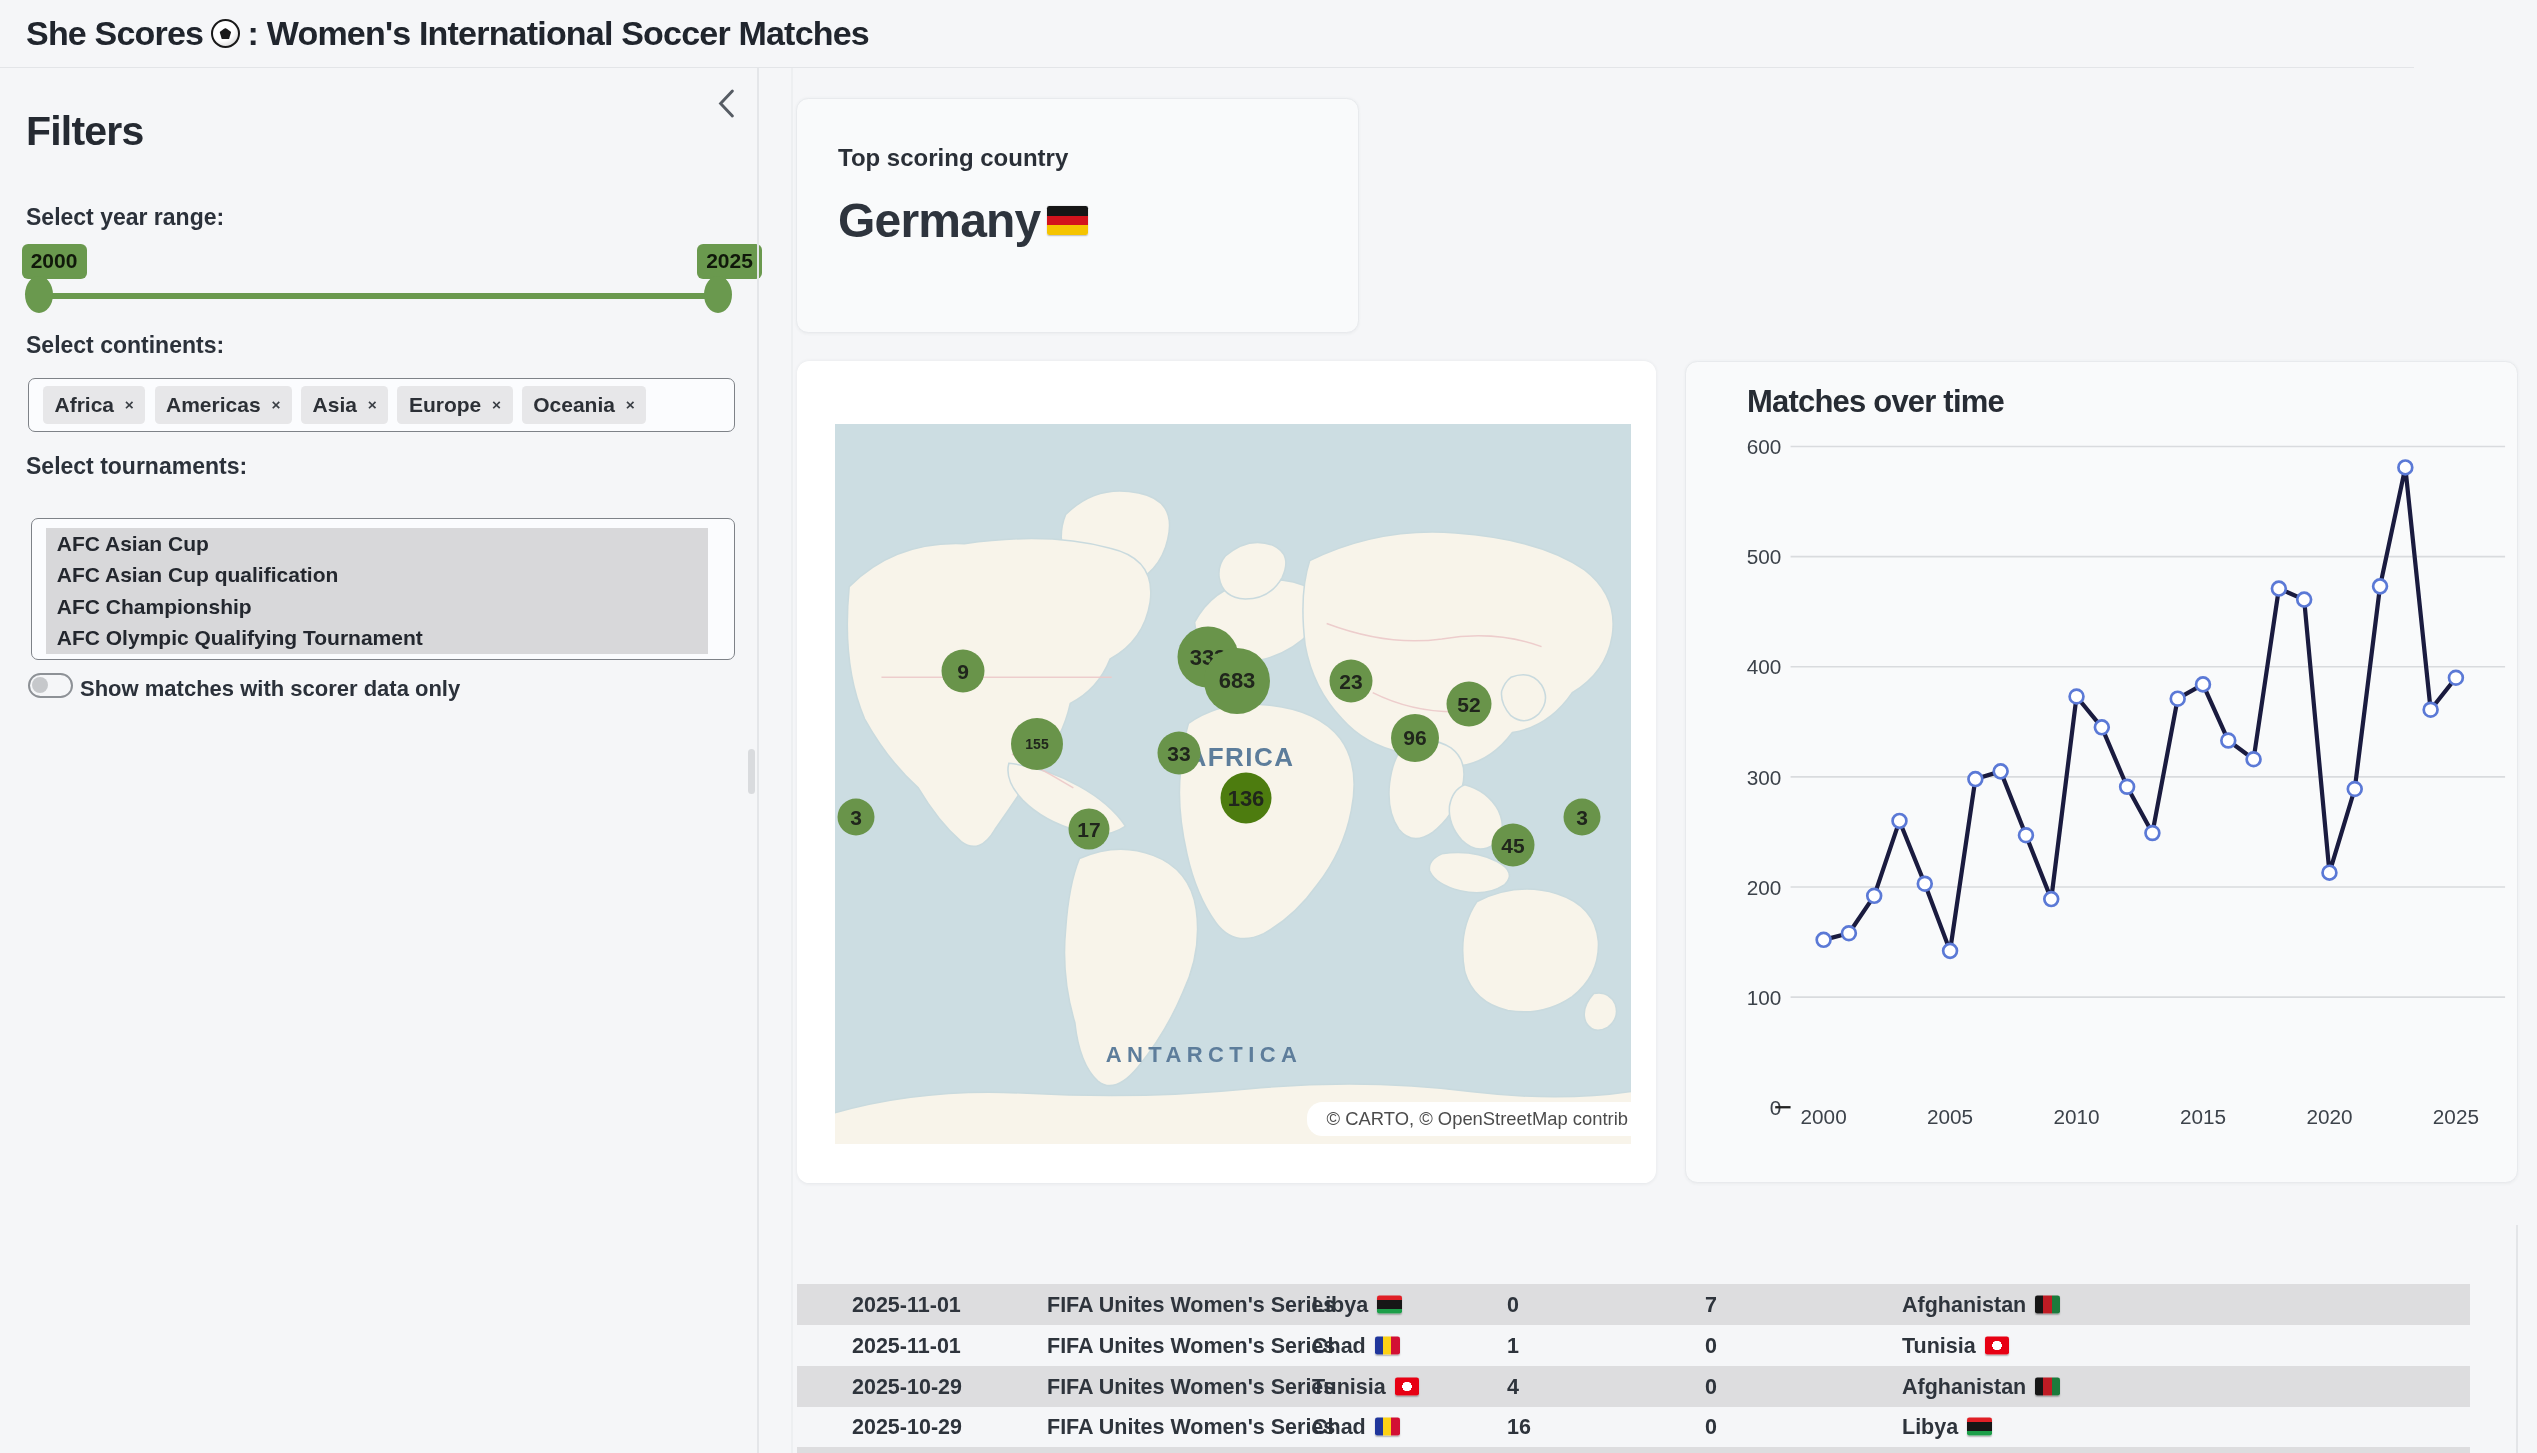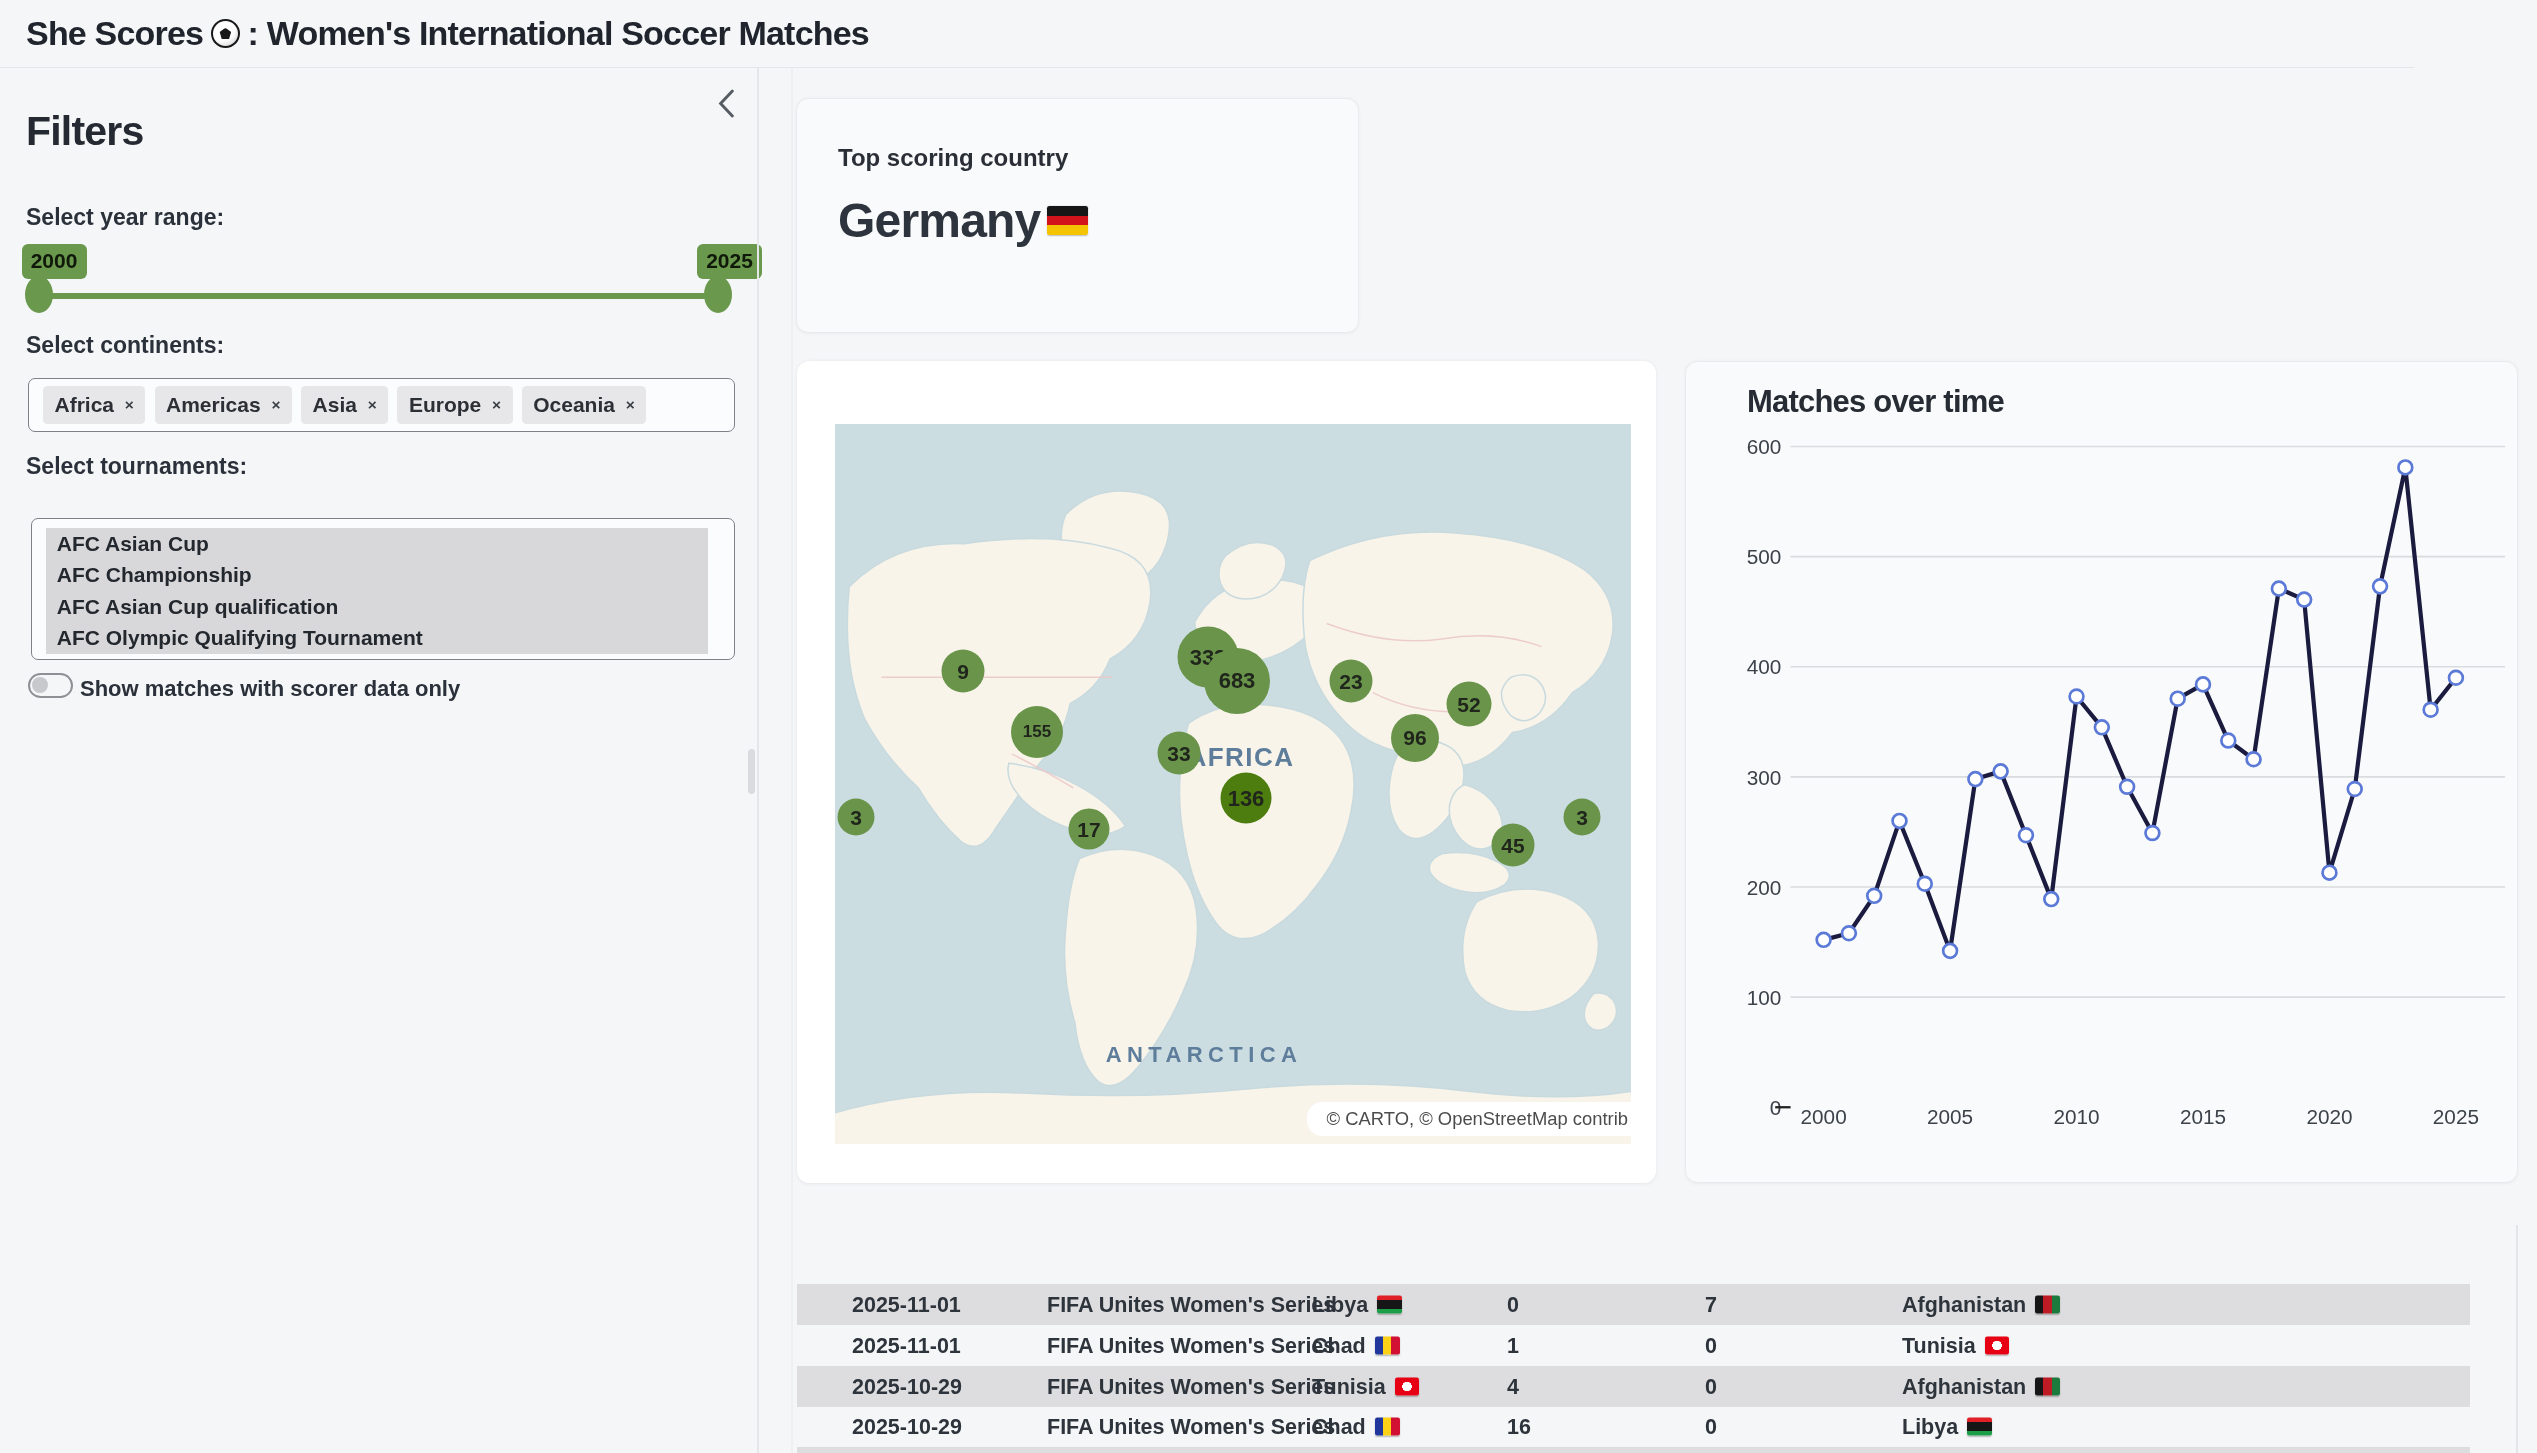--- a/index.html
+++ b/index.html
@@ -124,22 +124,22 @@
       </div>
       <div class="chip">
         <span>Oceania</span>
         <span class="x">×</span>
       </div>
     </div>
 
   <div class="flabel" style="top:453px;">Select tournaments:</div>
   <div class="listbox" id="listbox">
       <div class="opt">AFC Asian Cup</div>
+      <div class="opt">AFC Asian Cup qualification</div>
       <div class="opt">AFC Championship</div>
-      <div class="opt">AFC Asian Cup qualification</div>
       <div class="opt">AFC Olympic Qualifying Tournament</div>
     </div>
 
   <div class="toggle">
       <span class="knob"></span>
     </div>
   <div class="toggle-label">Show matches with scorer data only</div>
 
   <div class="side-scroll"></div>
   <div class="side-divider"></div>
@@ -192,21 +192,21 @@
           <path d="M640,260 q80,30 150,20 q70,-12 130,10"></path>
           <path d="M700,350 q60,30 130,24"></path>
         </g>
       </svg>
       <div id="map-labels">
           <div class="region-label" style="left: 406px; top: 333px; font-size: 26px; letter-spacing: 1.5px;">AFRICA</div>
           <div class="region-label" style="left: 369px; top: 631px; font-size: 22px; letter-spacing: 5.4px;">ANTARCTICA</div>
         </div>
       <div id="bubbles">
           <div class="bubble" style="left: 128px; top: 247px; width: 43px; height: 43px; background: rgb(105, 148, 74); font-size: 21px;">9</div>
-          <div class="bubble" style="left: 202px; top: 308px; width: 52px; height: 52px; background: rgb(105, 148, 74); font-size: 17px;">155</div>
+          <div class="bubble" style="left: 202px; top: 320px; width: 52px; height: 52px; background: rgb(105, 148, 74); font-size: 14px;">155</div>
           <div class="bubble" style="left: 373px; top: 233px; width: 61px; height: 61px; background: rgb(105, 148, 74); font-size: 22px;">333</div>
           <div class="bubble" style="left: 402px; top: 257px; width: 66px; height: 66px; background: rgb(105, 148, 74); font-size: 22px;">683</div>
           <div class="bubble" style="left: 516px; top: 257px; width: 43px; height: 43px; background: rgb(105, 148, 74); font-size: 21px;">23</div>
           <div class="bubble" style="left: 634px; top: 280px; width: 45px; height: 45px; background: rgb(105, 148, 74); font-size: 21px;">52</div>
           <div class="bubble" style="left: 580px; top: 314px; width: 48px; height: 48px; background: rgb(105, 148, 74); font-size: 21px;">96</div>
           <div class="bubble" style="left: 344px; top: 329px; width: 43px; height: 43px; background: rgb(105, 148, 74); font-size: 21px;">33</div>
           <div class="bubble" style="left: 411px; top: 374px; width: 51px; height: 51px; background: #4d7c0f; font-size: 22px;">136</div>
           <div class="bubble" style="left: 254px; top: 405px; width: 41px; height: 41px; background: rgb(105, 148, 74); font-size: 21px;">17</div>
           <div class="bubble" style="left: 678px; top: 421px; width: 43px; height: 43px; background: rgb(105, 148, 74); font-size: 21px;">45</div>
           <div class="bubble" style="left: 747px; top: 393px; width: 37px; height: 37px; background: rgb(105, 148, 74); font-size: 21px;">3</div>

